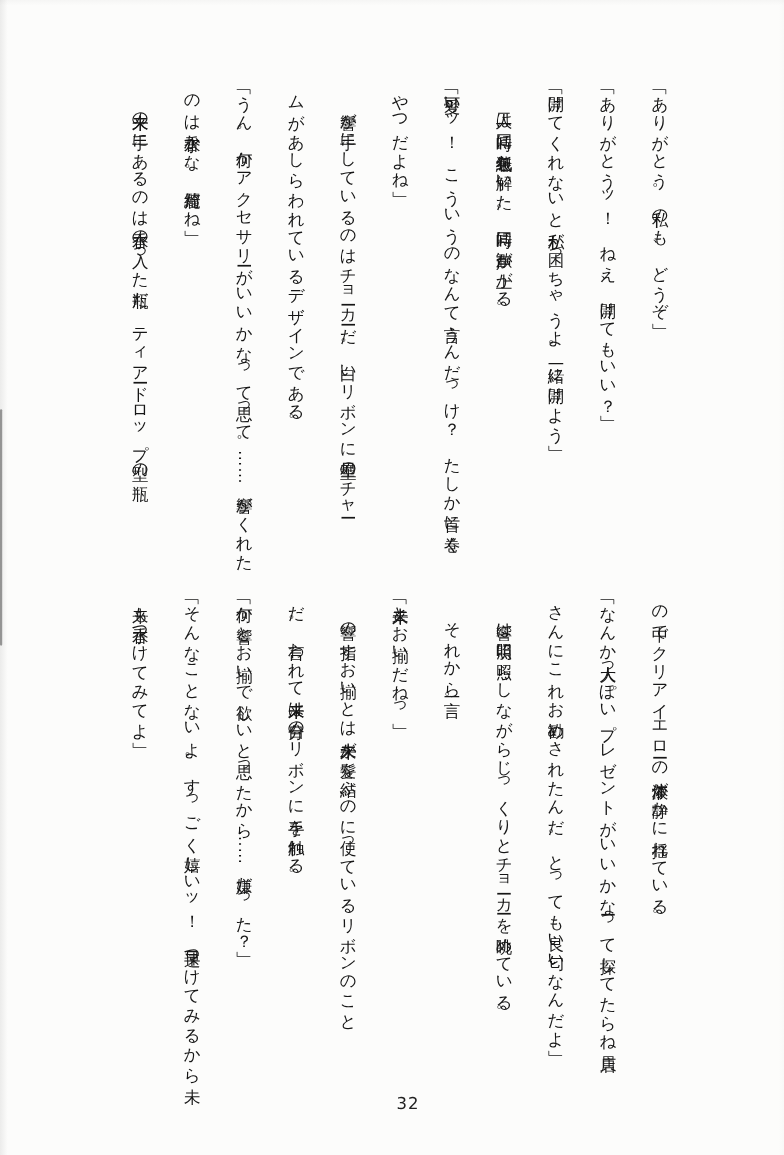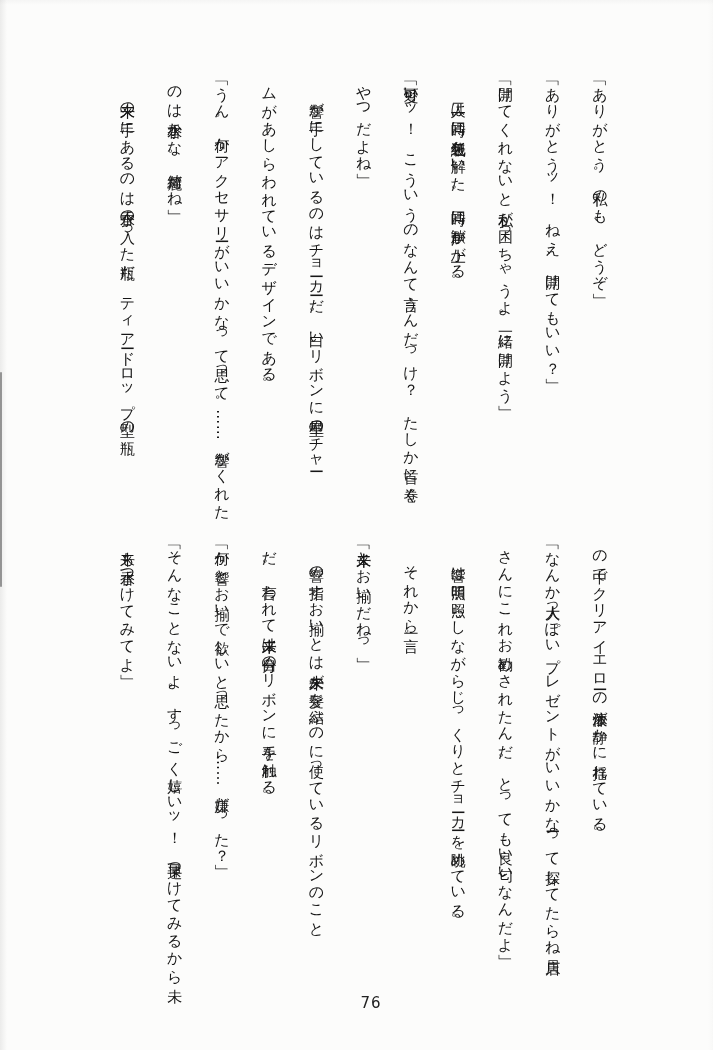--- a/index.html
+++ b/index.html
@@ -94,15 +94,15 @@
     <p>　響は照明に照らしながらじっくりとチョーカーを眺めている。</p>
     <p>　それから一言。</p>
     <p>「未来とお揃いだねっ」</p>
     <p>　響の指すお揃いとは未来が髪を結ぶのに使っているリボンのこと</p>
     <p>だ。言われて未来は自分のリボンに手を触れる。</p>
     <p>「何か響とお揃いで欲しいと思ったから……嫌だった？」</p>
     <p>「そんなことないよ。すっごく嬉しいッ！　早速つけてみるから未</p>
     <p>来も香水つけてみてよ」</p>
   </div>
 
-  <div class="page-number">76</div>
+  <div class="page-number">32</div>
 
 </div>
 
 </body></html>

